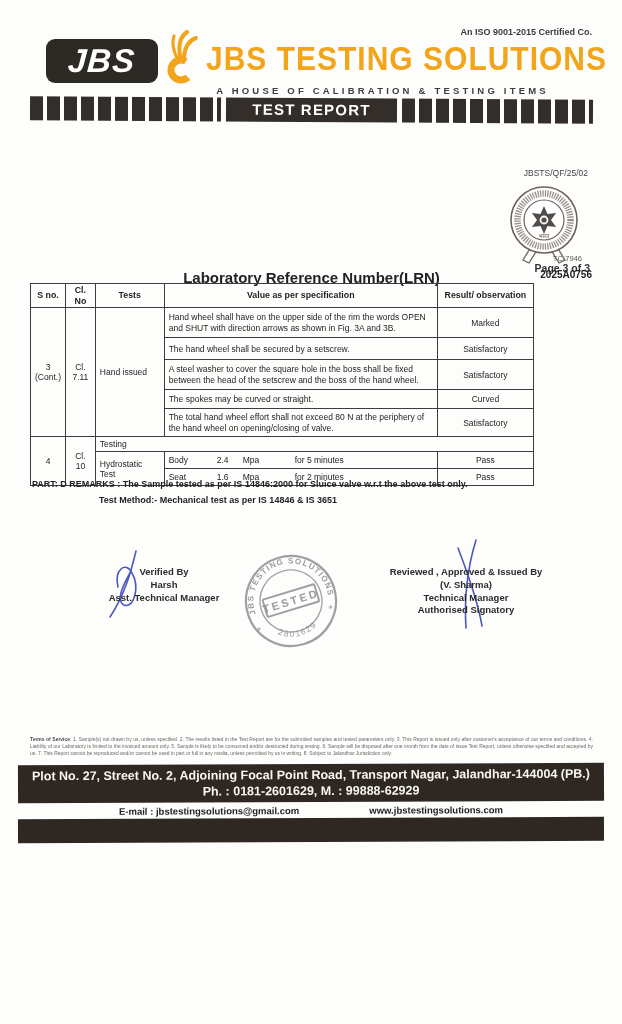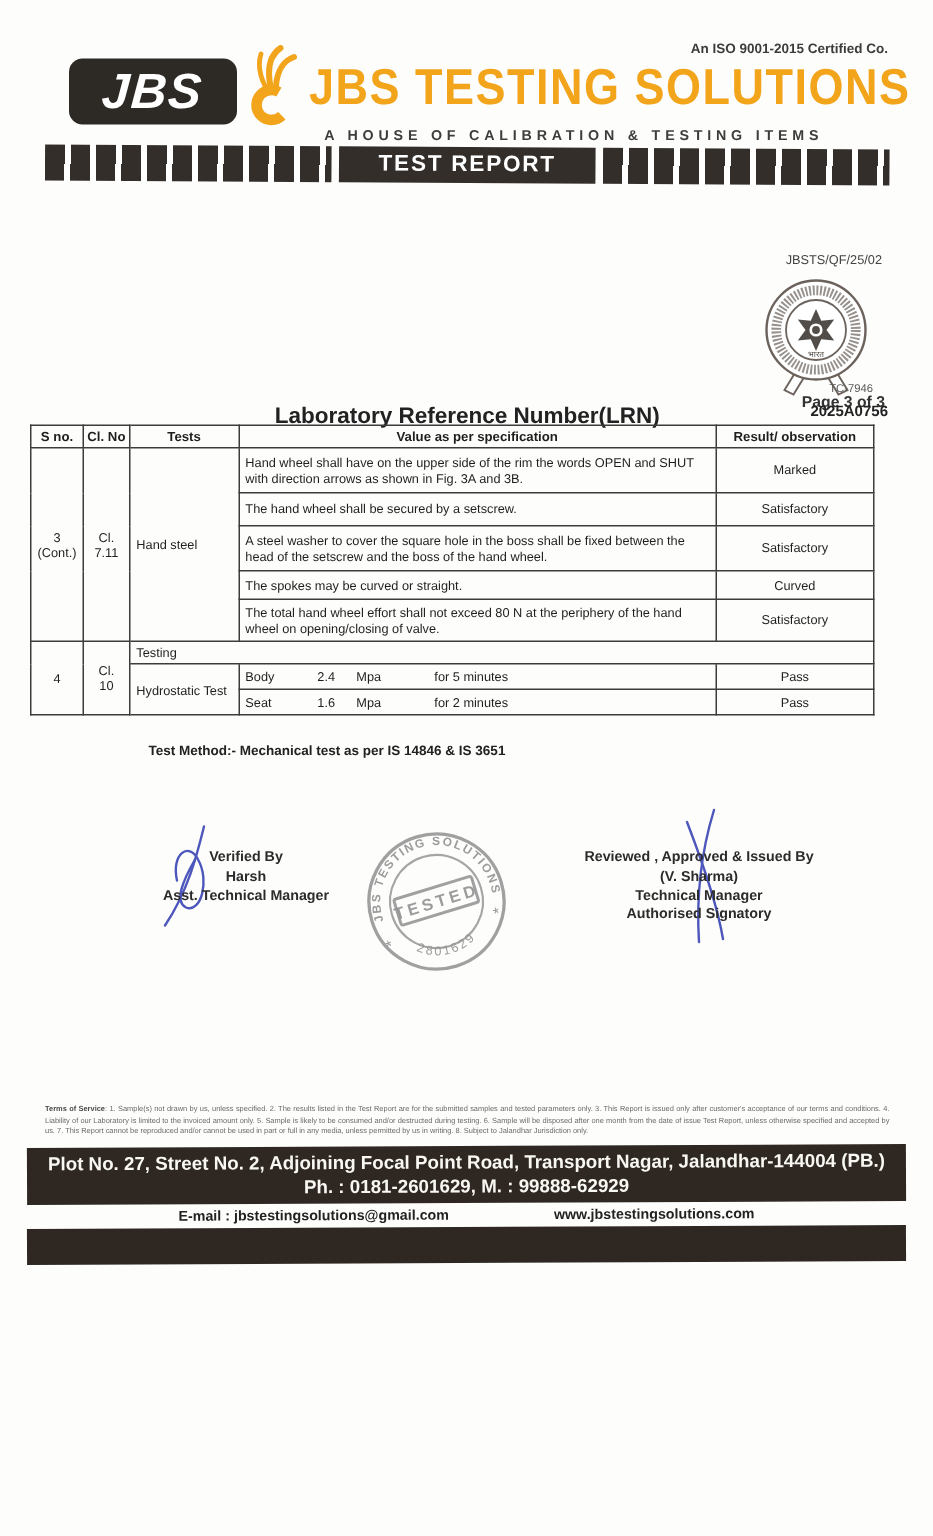--- a/index.html
+++ b/index.html
@@ -27,21 +27,21 @@
   
   .doc-code{top:168px;right:34px;font-size:8.5px;color:#444;}
   .seal-svg{top:182px;left:502px;}
   .tc-number{top:254px;right:40px;font-size:7.5px;color:#5a5a5a;}
   .page-number{top:262px;right:32px;font-size:10.5px;font-weight:bold;color:#333;text-align:right;}
   .lrn-row{top:269px;left:30px;width:563px;height:13px;font-weight:bold;}
   .lrn-label{position:absolute;left:0;right:0;text-align:center;font-size:15px;}
   .lrn-value{position:absolute;right:1px;font-size:10px;}
 
   
-  table.report{top:283px;left:20px;width:563px;border-collapse:collapse;font-size:8.5px;
+  table.report{top:283px;left:30px;width:504px;border-collapse:collapse;font-size:8.5px;
             line-height:1.2;color:#1e1e1e;border:1.5px solid #3c3c3c;}
   table.report td,table.report th{border:1px solid #3c3c3c;padding:2px 4px;vertical-align:middle;}
   table.report th{font-size:8.8px;padding:1px 2px;height:12px;}
   td.c{text-align:center;}
   td.top{vertical-align:top;}
   td.val{text-align:left;padding-left:5px;}
   .hpart{display:inline-block;width:48px;}
   .hpress{display:inline-block;width:26px;}
   .hunit{display:inline-block;width:52px;}
 
@@ -143,21 +143,21 @@
         <th>Result/ observation</th>
       </tr>
     </thead>
     <tbody>
       <tr style="height:30px;">
         <td class="c top" rowspan="5">
           <div>3</div>
           <div>(Cont.)</div>
         </td>
         <td class="c top" rowspan="5">Cl. 7.11</td>
-        <td class="top" rowspan="5">Hand steel</td>
+        <td class="top" rowspan="5">Hand issued</td>
         <td class="val">Hand wheel shall  have on the upper side of the rim the words OPEN and SHUT with direction arrows as shown in Fig. 3A and 3B.</td>
         <td class="c">Marked</td>
       </tr>
       <tr style="height:22px;">
         <td class="val">The hand wheel shall be secured by a setscrew.</td>
         <td class="c">Satisfactory</td>
       </tr>
       <tr style="height:30px;">
         <td class="val">A steel washer to cover the square hole in the boss shall be fixed between the head of the setscrew and the boss of the hand wheel.</td>
         <td class="c">Satisfactory</td>
@@ -184,20 +184,21 @@
       </tr>
       <tr style="height:17px;">
         <td class="val">
           <span class="hpart">Seat</span><span class="hpress">1.6</span><span class="hunit">Mpa</span><span>for  2 minutes</span>
         </td>
         <td class="c">Pass</td>
       </tr>
     </tbody>
   </table>
 
+  <div class="abs remark1">PART: D REMARKS : The Sample tested as per IS 14846:2000 for Sluice valve w.r.t the above test only.</div>
   <div class="abs remark2">Test Method:- Mechanical test as per IS 14846 &amp; IS 3651</div>
 
   <svg class="abs sig-ink" style="top:545px;left:96px;" width="90" height="78" viewBox="0 0 90 78">
     <g stroke="#3A46B4" stroke-width="1.6" fill="none" stroke-linecap="round" opacity="0.9">
       <path d="M34,28 C26,42 20,56 28,60 C38,64 44,42 36,28 C30,16 18,24 22,42"></path>
       <path d="M40,6 C36,22 30,48 14,72"></path>
     </g>
   </svg>
   <div class="abs sig-block sig-left">
     <div>Verified  By</div>

